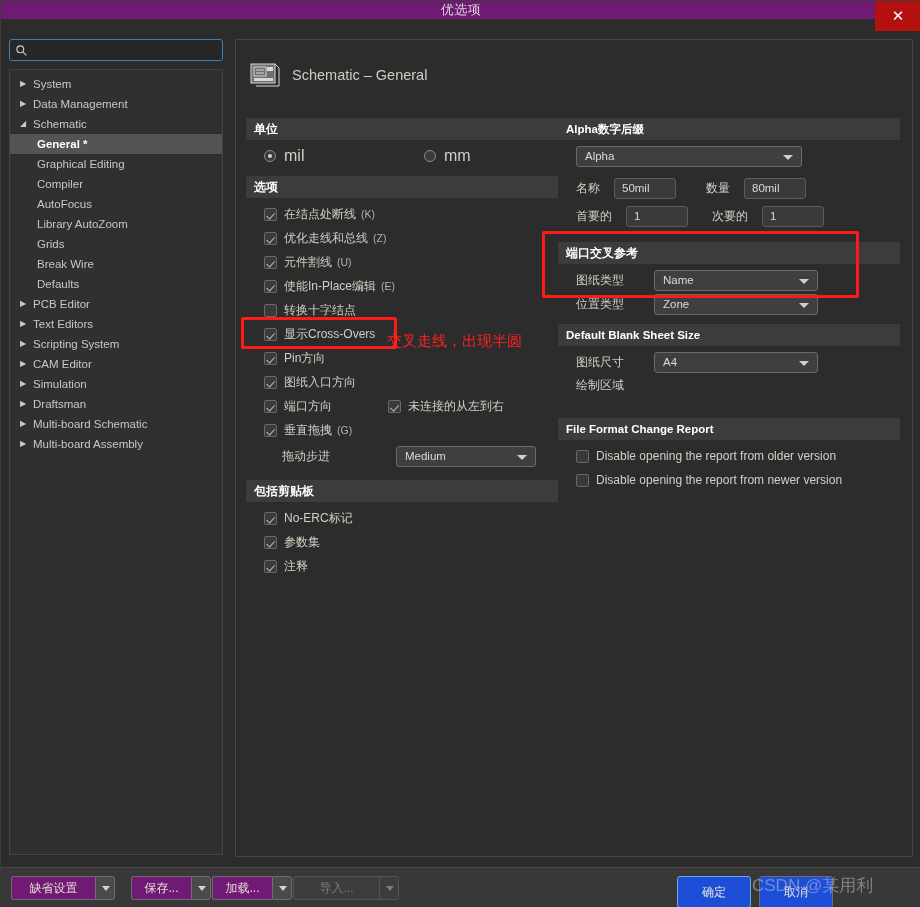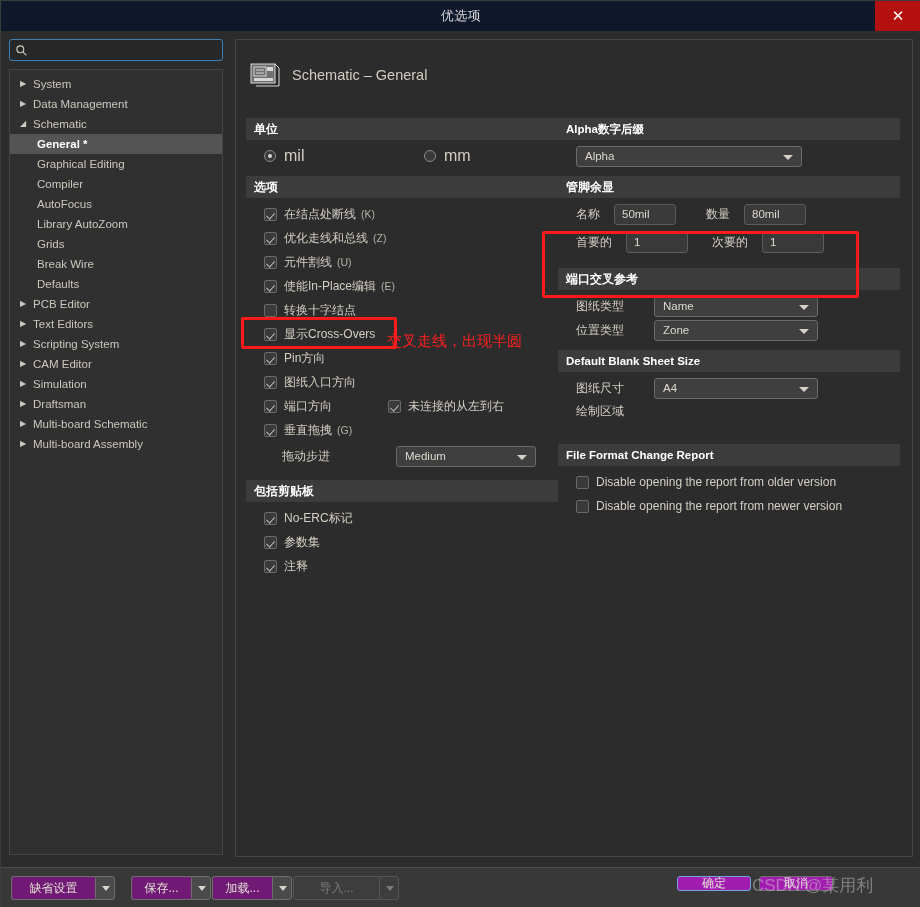--- a/index.html
+++ b/index.html
@@ -11,22 +11,22 @@
   }
   #app {
     position: relative;
     width: 920px; height: 907px;
     background: #2c2c2c;
     border: 1px solid #3c3c3c;
   }
 
   
   .titlebar {
-    position: absolute; left: 0; top: 0; width: 920px; height: 30px;
-    background: #0f172a;
+    position: absolute; left: 0; top: 0; width: 920px; height: 18px;
+    background: #701a75;
     display: flex; align-items: center; justify-content: center;
   }
   .titlebar-text {
     color: #d8d8d8; font-size: 13px; letter-spacing: .5px;
   }
   .close-btn {
     position: absolute; right: 0; top: 0; width: 46px; height: 30px;
     background: #b51010; color: #ffffff;
     display: flex; align-items: center; justify-content: center;
     font-size: 15px; font-weight: bold; cursor: pointer;
@@ -184,22 +184,22 @@
     width: 0; height: 0;
     border-left: 4px solid transparent; border-right: 4px solid transparent;
     border-top: 5px solid #d8d3c9;
   }
   .split-btn.disabled .split-main,
   .split-btn.disabled .split-arrow { background: #3d3d3d; border-color: #555; }
   .split-btn.disabled .split-main { color: #7c7c7c; }
   .split-btn.disabled .split-arrow::after { border-top-color: #7c7c7c; }
 
   .fbtn {
-    position: absolute; top: 8px; height: 15px; width: 74px;
-    background: #a21caf; border: 1px solid #6e6e6e; border-radius: 3px;
+    position: absolute; top: 8px; height: 32px; width: 74px;
+    background: #1d4ed8; border: 1px solid #6e6e6e; border-radius: 3px;
     color: #e6e2d8; font-size: 12px;
     display: flex; align-items: center; justify-content: center; cursor: pointer;
   }
   .fbtn.primary { border: 1px solid #6fa8dc; }
 
   .watermark {
     position: absolute; left: 751px; top: 873px;
     color: rgba(215,215,215,0.45); font-size: 17px; white-space: nowrap;
     pointer-events: none;
   }
@@ -406,21 +406,20 @@
       <div class="col-right">
 
         <div class="section-head latin">Alpha数字后缀</div>
         <div class="row indent" style="margin-bottom:8px;">
           <div class="combo" style="width:226px;">
             <span>Alpha</span>
             <span class="caret"></span>
           </div>
         </div>
 
-        <div class="section-head">管脚余显</div>
         <div class="row indent" style="margin-bottom:4px;">
           <span class="field-label" style="width:30px;line-height:13px;">名称</span>
           <input class="textbox" style="width: 62px; margin-left: 8px;" value="50mil">
           <span class="field-label" style="width:30px;margin-left:30px;line-height:13px;">数量</span>
           <input class="textbox" style="width: 62px; margin-left: 8px;" value="80mil">
         </div>
 
         <div class="row indent" style="margin-bottom:14px;">
           <span class="field-label" style="width:44px;">首要的</span>
           <input class="textbox" style="width: 62px; margin-left: 6px;" value="1">

